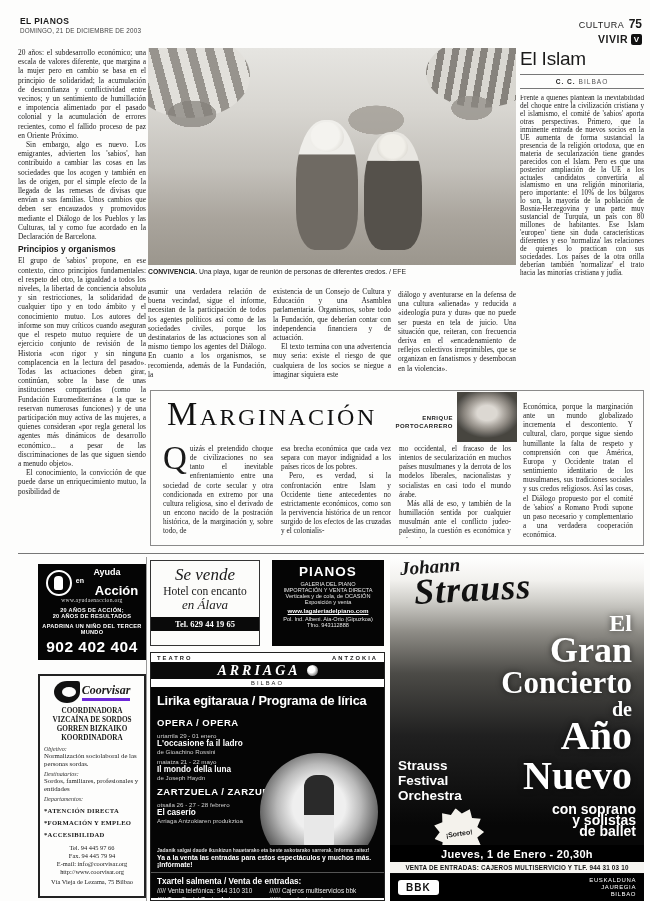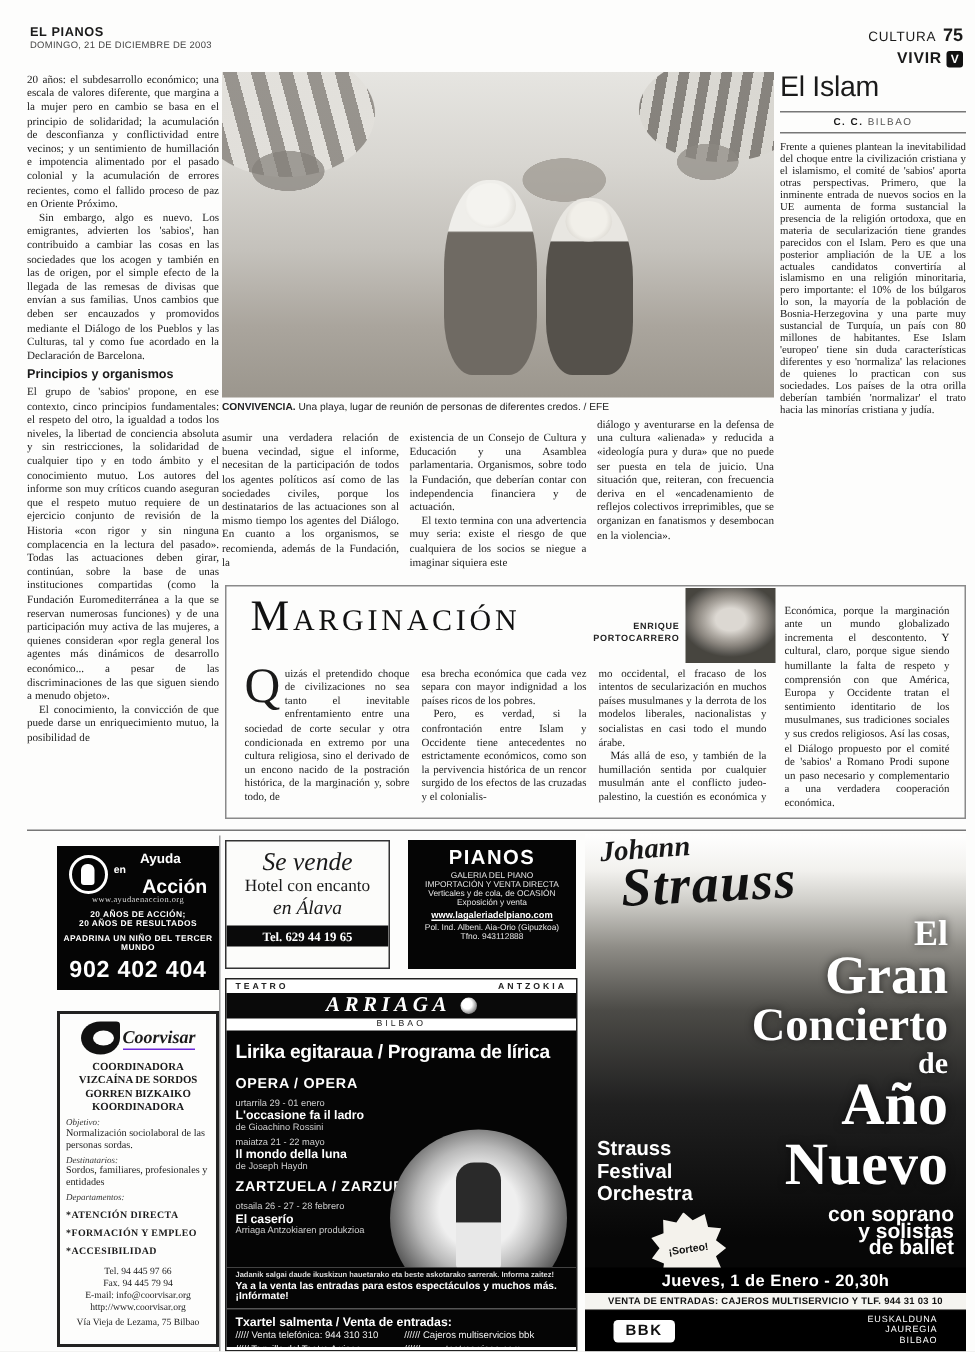--- a/index.html
+++ b/index.html
@@ -47,21 +47,21 @@
   .subhead { font-family:"Liberation Sans", sans-serif; font-weight:bold; font-size:8.4px; margin:4px 0 2px 0; }
   
   .islam-title { font-family:"Liberation Sans", sans-serif; font-size:19px; line-height:21px; font-weight:normal; letter-spacing:-.2px; }
   .rule { background:#777; height:1px; }
   .islam-by { font-family:"Liberation Sans", sans-serif; font-size:6.6px; text-align:center; letter-spacing:1px; }
   .islam-by .ini { font-weight:bold; }
   .islam-by .city { color:#555; }
   .islam-body { font-size:7.2px; line-height:7.95px; overflow:hidden; word-spacing:.3px; }
   
   .marg-box { border:1px solid #8a8a8a; background:#fdfdfc; }
-  .marg-title { font-variant:small-caps; font-size:29px; letter-spacing:2.5px; color:#111; }
+  .marg-title { font-variant:small-caps; font-size:34px; letter-spacing:2.5px; color:#111; }
   .marg-by { font-family:"Liberation Sans", sans-serif; font-weight:bold; font-size:6px; letter-spacing:.5px;
     text-align:right; line-height:7.5px; color:#222; }
   .marg-photo { background:radial-gradient(ellipse 55% 50% at 50% 42%, #dcd8d2 0 30%, #b2ada6 50%, #8a857e 70%, #575550 92%, #47453f 100%); }
   .marg-col { font-size:7.3px; line-height:9.15px; overflow:hidden; text-align:justify; }
   .dropcap { float:left; font-size:33px; line-height:28px; padding-right:3px; font-weight:normal; }
   
   .vline { background:#999; width:1px; }
   
   .ad-black { background:#050505; color:#fff; }
   .ctr { text-align:center; }
@@ -80,21 +80,21 @@
   .hotel-band { background:#0a0a0a; color:#fff; font-weight:bold; font-size:8.5px; padding:2px 12px; }
   
   .pi-title { font-family:"Liberation Sans", sans-serif; font-weight:bold; font-size:13.5px; letter-spacing:1px; }
   .pi-line { font-size:5.6px; color:#e4e4e4; font-family:"Liberation Sans", sans-serif; }
   .pi-url { font-size:6.2px; font-weight:bold; text-decoration:underline; font-family:"Liberation Sans", sans-serif; }
   
   .coor { border:2px solid #222; background:#fdfdfc; }
   .coor-logo-row { display:flex; align-items:center; gap:2px; justify-content:center; }
   .coor-c { width:26px; height:22px; background:#111; border-radius:50% 10% 50% 50%; position:relative; }
   .coor-c:before { content:""; position:absolute; left:8px; top:6px; width:14px; height:10px; background:#fdfdfc; border-radius:50%; }
-  .coor-logo { font-style:italic; font-size:12px; font-weight:bold; border-bottom:1px solid #6d28d9; }
+  .coor-logo { font-style:italic; font-size:12px; font-weight:bold; border-bottom:3px solid #6d28d9; }
   .coor-name { font-weight:bold; font-size:7.2px; text-align:center; line-height:9px; }
   .coor-lab { font-style:italic; font-size:6px; color:#333; margin-top:3px; }
   .coor-txt { font-size:6.8px; line-height:8px; }
   .coor-item { font-size:6.6px; font-weight:bold; margin-top:5px; letter-spacing:.3px; }
   .coor-contact { font-size:6.4px; text-align:center; line-height:8px; }
   
   .arr-top { display:flex; justify-content:space-between; font-family:"Liberation Sans", sans-serif;
     font-weight:bold; font-size:5.8px; letter-spacing:2px; padding:2px 6px 1px 6px; color:#222; }
   .arr-band { background:#0a0a0a; color:#fff; display:flex; align-items:center; justify-content:center; gap:6px; height:17px; }
   .arr-name { font-style:italic; font-weight:bold; font-size:14px; letter-spacing:3px; }
@@ -125,21 +125,21 @@
   .st-sol { font-family:"Liberation Sans", sans-serif; font-weight:bold; font-size:14px; line-height:11px; color:#fff; text-align:right; }
   .st-star { position:absolute; width:50px; height:50px; background:#f4f2ec; display:flex; align-items:center; justify-content:center;
     clip-path:polygon(50% 0%,61% 12%,78% 6%,80% 24%,97% 28%,88% 43%,100% 55%,85% 64%,90% 82%,72% 80%,64% 97%,50% 85%,36% 97%,28% 80%,10% 82%,15% 64%,0% 55%,12% 43%,3% 28%,20% 24%,22% 6%,39% 12%);
     transform:rotate(-8deg); }
   .st-sorteo { font-family:"Liberation Sans", sans-serif; font-weight:bold; font-size:7px; color:#111; }
   .st-dateband { position:absolute; left:0; width:100%; background:#000; color:#fff; text-align:center;
     font-family:"Liberation Sans", sans-serif; font-weight:bold; font-size:11px; padding:3px 0; letter-spacing:.3px; }
   .st-tickets { position:absolute; left:0; width:100%; background:#f5f4f0; color:#111; text-align:center;
     font-family:"Liberation Sans", sans-serif; font-weight:bold; font-size:6.3px; padding:2px 0; letter-spacing:.2px; }
   .st-bottom { position:absolute; left:0; bottom:0; width:100%; height:27px; background:#000; display:flex;
-    align-items:center; justify-content:space-between; padding:0 19px; }
+    align-items:center; justify-content:space-between; padding:0 8px; }
   .st-bbk { background:#fff; color:#111; font-family:"Liberation Sans", sans-serif; font-weight:bold;
     font-size:10px; padding:2px 8px; border-radius:3px; letter-spacing:1px; }
   .st-venue { color:#fff; font-family:"Liberation Sans", sans-serif; font-size:6px; text-align:right; line-height:7px; letter-spacing:.6px; }
 </style>
 </head>
 <body>
 
 <div id="page">
 
   <div class="abs sans" style="left:20px; top:16px;">
@@ -176,21 +176,21 @@
     <b>CONVIVENCIA.</b><span> Una playa, lugar de reunión de personas de diferentes credos. / EFE</span>
   </div>
 
   <div class="abs bodytxt just" style="left:148px; top:287px; width:118px; height:97px;">
     <div>asumir una verdadera relación de buena vecindad, sigue el informe, necesitan de la participación de todos los agentes políticos así como de las sociedades civiles, porque los destinatarios de las actuaciones son al mismo tiempo los agentes del Diálogo. En cuanto a los organismos, se recomienda, además de la Fundación, la</div>
   </div>
   <div class="abs bodytxt just" style="left:273px; top:287px; width:118px; height:97px;">
     <div>existencia de un Consejo de Cultura y Educación y una Asamblea parlamentaria. Organismos, sobre todo la Fundación, que deberían contar con independencia financiera y de actuación.</div>
     <div class="ind">El texto termina con una advertencia muy seria: existe el riesgo de que cualquiera de los socios se niegue a imaginar siquiera este</div>
   </div>
-  <div class="abs bodytxt just" style="left:398px; top:278px; width:118px; height:100px;">
+  <div class="abs bodytxt just" style="left:398px; top:290px; width:118px; height:100px;">
     <div>diálogo y aventurarse en la defensa de una cultura «alienada» y reducida a «ideología pura y dura» que no puede ser puesta en tela de juicio. Una situación que, reiteran, con frecuencia deriva en el «encadenamiento de reflejos colectivos irreprimibles, que se organizan en fanatismos y desembocan en la violencia».</div>
   </div>
 
   <div class="abs" style="left:520px; top:48px; width:124px;">
     <div class="islam-title sans">
       <div>El Islam</div>
     </div>
     <div class="rule" style="margin-top:5px;"></div>
     <div class="islam-by" style="margin:3px 0;">
       <span class="ini">C. C.</span>

